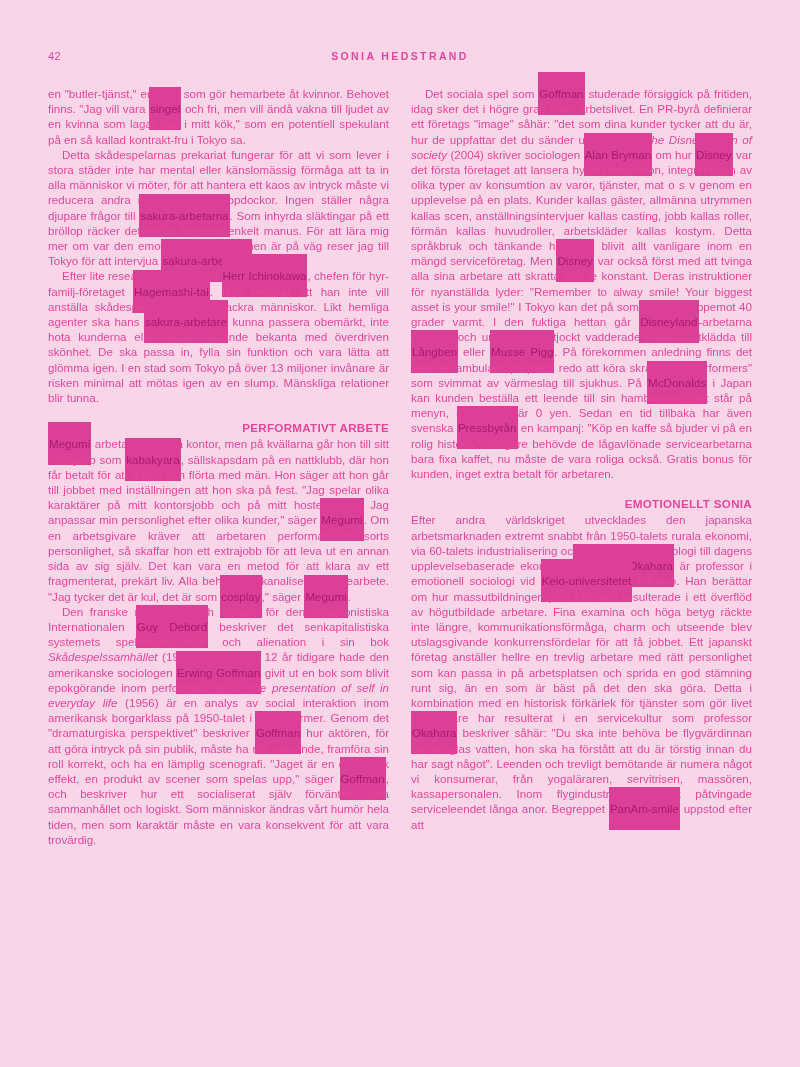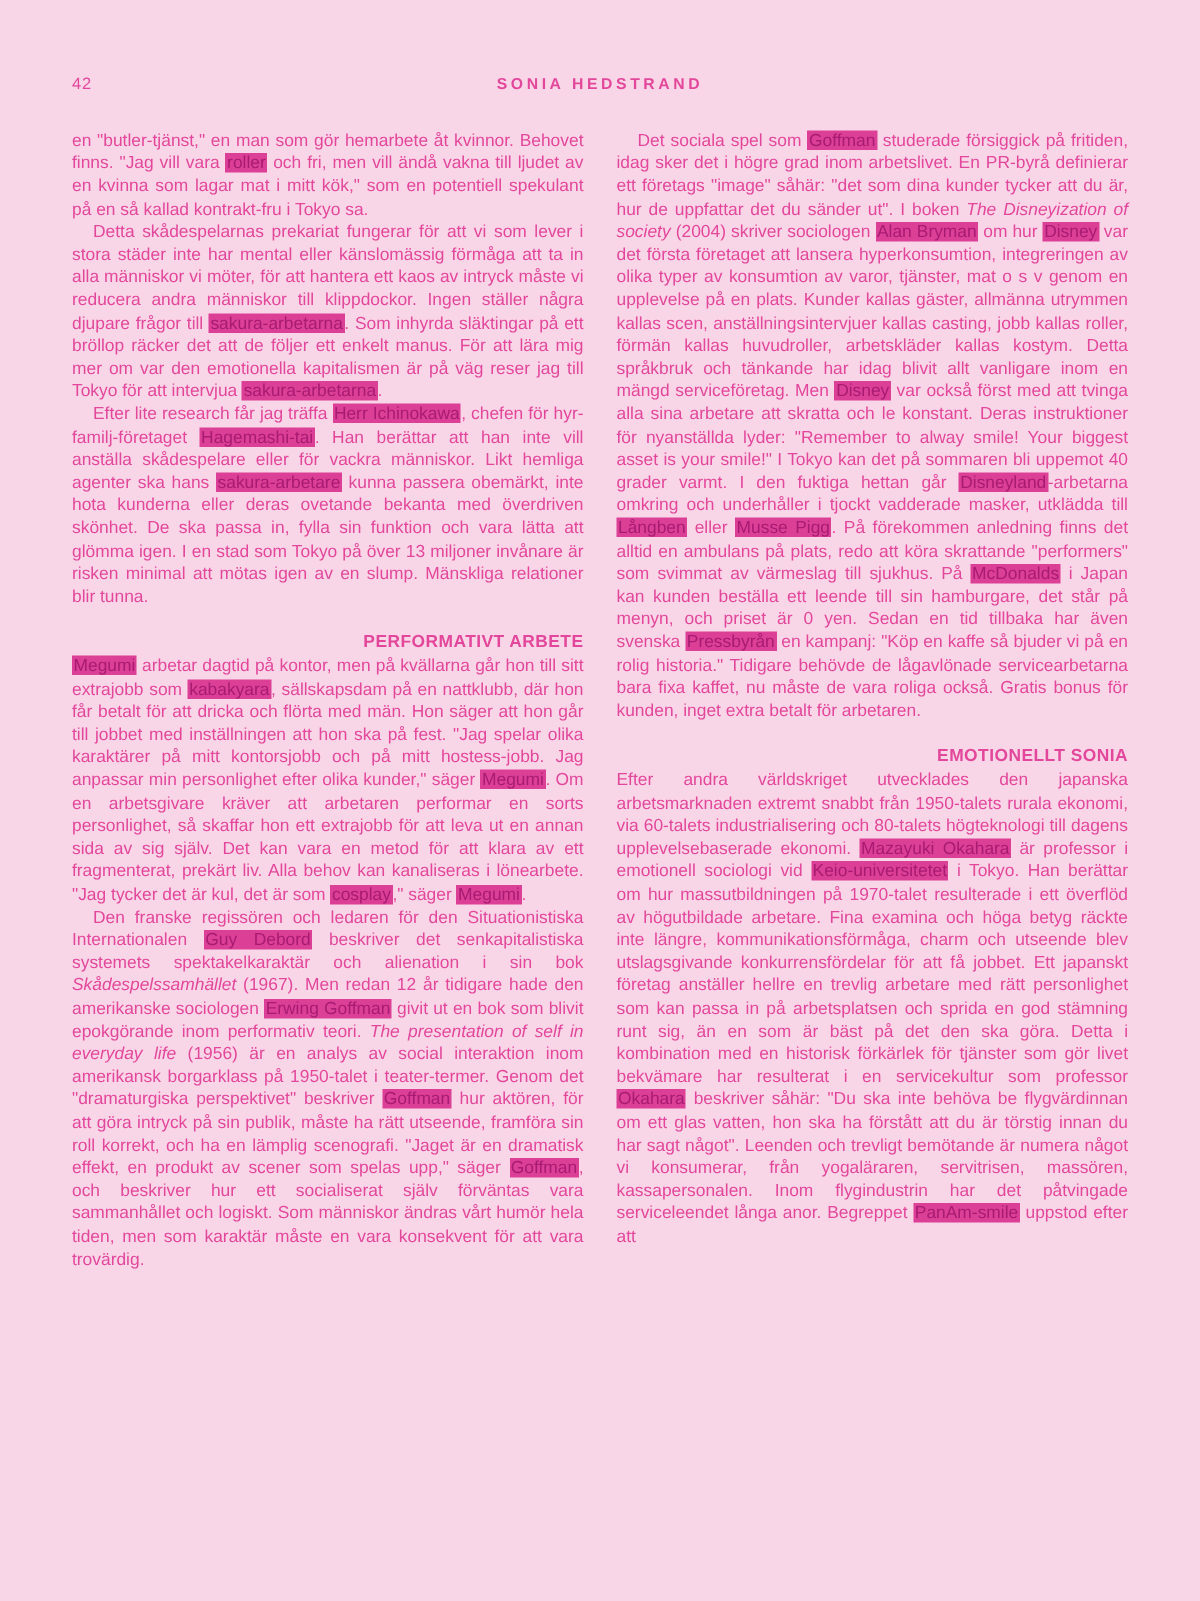--- a/index.html
+++ b/index.html
@@ -54,37 +54,37 @@
     margin:15px 0 1px 0;
     font-size:11.6px;
     line-height:15.2px;
     font-weight:bold;
     letter-spacing:0.3px;
     text-align:right;
   }
   .hl{
     background-color:var(--hl-bg);
     color:var(--hl-text);
-    padding:0 1px;
+    padding:15px 1px;
     -webkit-box-decoration-break:clone;
     box-decoration-break:clone;
   }
   em{font-style:italic;}
 </style>
 </head>
 <body>
 
 <div class="page">
   <div class="page-header">
     <span class="page-number">42</span>
     <span class="author-name">SONIA HEDSTRAND</span>
   </div>
   <div class="columns">
     <div class="column">
-        <p class="para"><span>en "butler-tjänst," en man som gör hemarbete åt kvinnor. Behovet finns. "Jag vill vara </span><span class="hl">roller</span><span> och fri, men vill ändå vakna till ljudet av en kvinna som lagar mat i mitt kök," som en potentiell spekulant på en så kallad kontrakt-fru i Tokyo sa.</span></p>
+        <p class="para"><span>en "butler-tjänst," en man som gör hemarbete åt kvinnor. Behovet finns. "Jag vill vara </span><span class="hl">singel</span><span> och fri, men vill ändå vakna till ljudet av en kvinna som lagar mat i mitt kök," som en potentiell spekulant på en så kallad kontrakt-fru i Tokyo sa.</span></p>
         <p class="para indent"><span>Detta skådespelarnas prekariat fungerar för att vi som lever i stora städer inte har mental eller känslomässig förmåga att ta in alla människor vi möter, för att hantera ett kaos av intryck måste vi reducera andra människor till klippdockor. Ingen ställer några djupare frågor till </span><span class="hl">sakura-arbetarna</span><span>. Som inhyrda släktingar på ett bröllop räcker det att de följer ett enkelt manus. För att lära mig mer om var den emotionella kapitalismen är på väg reser jag till Tokyo för att intervjua </span><span class="hl">sakura-arbetarna</span><span>.</span></p>
         <p class="para indent"><span>Efter lite research får jag träffa </span><span class="hl">Herr Ichinokawa</span><span>, chefen för hyr-familj-företaget </span><span class="hl">Hagemashi-tai</span><span>. Han berättar att han inte vill anställa skådespelare eller för vackra människor. Likt hemliga agenter ska hans </span><span class="hl">sakura-arbetare</span><span> kunna passera obemärkt, inte hota kunderna eller deras ovetande bekanta med överdriven skönhet. De ska passa in, fylla sin funktion och vara lätta att glömma igen. I en stad som Tokyo på över 13 miljoner invånare är risken minimal att mötas igen av en slump. Mänskliga relationer blir tunna.</span></p>
         <h3 class="col-heading">PERFORMATIVT ARBETE</h3>
         <p class="para"><span class="hl">Megumi</span><span> arbetar dagtid på kontor, men på kvällarna går hon till sitt extrajobb som </span><span class="hl">kabakyara</span><span>, sällskapsdam på en nattklubb, där hon får betalt för att dricka och flörta med män. Hon säger att hon går till jobbet med inställningen att hon ska på fest. "Jag spelar olika karaktärer på mitt kontorsjobb och på mitt hostess-jobb. Jag anpassar min personlighet efter olika kunder," säger </span><span class="hl">Megumi</span><span>. Om en arbetsgivare kräver att arbetaren performar en sorts personlighet, så skaffar hon ett extrajobb för att leva ut en annan sida av sig själv. Det kan vara en metod för att klara av ett fragmenterat, prekärt liv. Alla behov kan kanaliseras i lönearbete. "Jag tycker det är kul, det är som </span><span class="hl">cosplay</span><span>," säger </span><span class="hl">Megumi</span><span>.</span></p>
         <p class="para indent"><span>Den franske regissören och ledaren för den Situationistiska Internationalen </span><span class="hl">Guy Debord</span><span> beskriver det senkapitalistiska systemets spektakelkaraktär och alienation i sin bok </span><em>Skådespelssamhället</em><span> (1967). Men redan 12 år tidigare hade den amerikanske sociologen </span><span class="hl">Erwing Goffman</span><span> givit ut en bok som blivit epokgörande inom performativ teori. </span><em>The presentation of self in everyday life</em><span> (1956) är en analys av social interaktion inom amerikansk borgarklass på 1950-talet i teater-termer. Genom det "dramaturgiska perspektivet" beskriver </span><span class="hl">Goffman</span><span> hur aktören, för att göra intryck på sin publik, måste ha rätt utseende, framföra sin roll korrekt, och ha en lämplig scenografi. "Jaget är en dramatisk effekt, en produkt av scener som spelas upp," säger </span><span class="hl">Goffman</span><span>, och beskriver hur ett socialiserat själv förväntas vara sammanhållet och logiskt. Som människor ändras vårt humör hela tiden, men som karaktär måste en vara konsekvent för att vara trovärdig.</span></p>
       </div>
     <div class="column">
         <p class="para indent"><span>Det sociala spel som </span><span class="hl">Goffman</span><span> studerade försiggick på fritiden, idag sker det i högre grad inom arbetslivet. En PR-byrå definierar ett företags "image" såhär: "det som dina kunder tycker att du är, hur de uppfattar det du sänder ut". I boken </span><em>The Disneyization of society</em><span> (2004) skriver sociologen </span><span class="hl">Alan Bryman</span><span> om hur </span><span class="hl">Disney</span><span> var det första företaget att lansera hyperkonsumtion, integreringen av olika typer av konsumtion av varor, tjänster, mat o s v genom en upplevelse på en plats. Kunder kallas gäster, allmänna utrymmen kallas scen, anställningsintervjuer kallas casting, jobb kallas roller, förmän kallas huvudroller, arbetskläder kallas kostym. Detta språkbruk och tänkande har idag blivit allt vanligare inom en mängd serviceföretag. Men </span><span class="hl">Disney</span><span> var också först med att tvinga alla sina arbetare att skratta och le konstant. Deras instruktioner för nyanställda lyder: "Remember to alway smile! Your biggest asset is your smile!" I Tokyo kan det på sommaren bli uppemot 40 grader varmt. I den fuktiga hettan går </span><span class="hl">Disneyland</span><span>-arbetarna omkring och underhåller i tjockt vadderade masker, utklädda till </span><span class="hl">Långben</span><span> eller </span><span class="hl">Musse Pigg</span><span>. På förekommen anledning finns det alltid en ambulans på plats, redo att köra skrattande "performers" som svimmat av värmeslag till sjukhus. På </span><span class="hl">McDonalds</span><span> i Japan kan kunden beställa ett leende till sin hamburgare, det står på menyn, och priset är 0 yen. Sedan en tid tillbaka har även svenska </span><span class="hl">Pressbyrån</span><span> en kampanj: "Köp en kaffe så bjuder vi på en rolig historia." Tidigare behövde de lågavlönade servicearbetarna bara fixa kaffet, nu måste de vara roliga också. Gratis bonus för kunden, inget extra betalt för arbetaren.</span></p>
         <h3 class="col-heading">EMOTIONELLT SONIA</h3>
         <p class="para"><span>Efter andra världskriget utvecklades den japanska arbetsmarknaden extremt snabbt från 1950-talets rurala ekonomi, via 60-talets industrialisering och 80-talets högteknologi till dagens upplevelsebaserade ekonomi. </span><span class="hl">Mazayuki Okahara</span><span> är professor i emotionell sociologi vid </span><span class="hl">Keio-universitetet</span><span> i Tokyo. Han berättar om hur massutbildningen på 1970-talet resulterade i ett överflöd av högutbildade arbetare. Fina examina och höga betyg räckte inte längre, kommunikationsförmåga, charm och utseende blev utslagsgivande konkurrensfördelar för att få jobbet. Ett japanskt företag anställer hellre en trevlig arbetare med rätt personlighet som kan passa in på arbetsplatsen och sprida en god stämning runt sig, än en som är bäst på det den ska göra. Detta i kombination med en historisk förkärlek för tjänster som gör livet bekvämare har resulterat i en servicekultur som professor </span><span class="hl">Okahara</span><span> beskriver såhär: "Du ska inte behöva be flygvärdinnan om ett glas vatten, hon ska ha förstått att du är törstig innan du har sagt något". Leenden och trevligt bemötande är numera något vi konsumerar, från yogaläraren, servitrisen, massören, kassapersonalen. Inom flygindustrin har det påtvingade serviceleendet långa anor. Begreppet </span><span class="hl">PanAm-smile</span><span> uppstod efter att</span></p>

